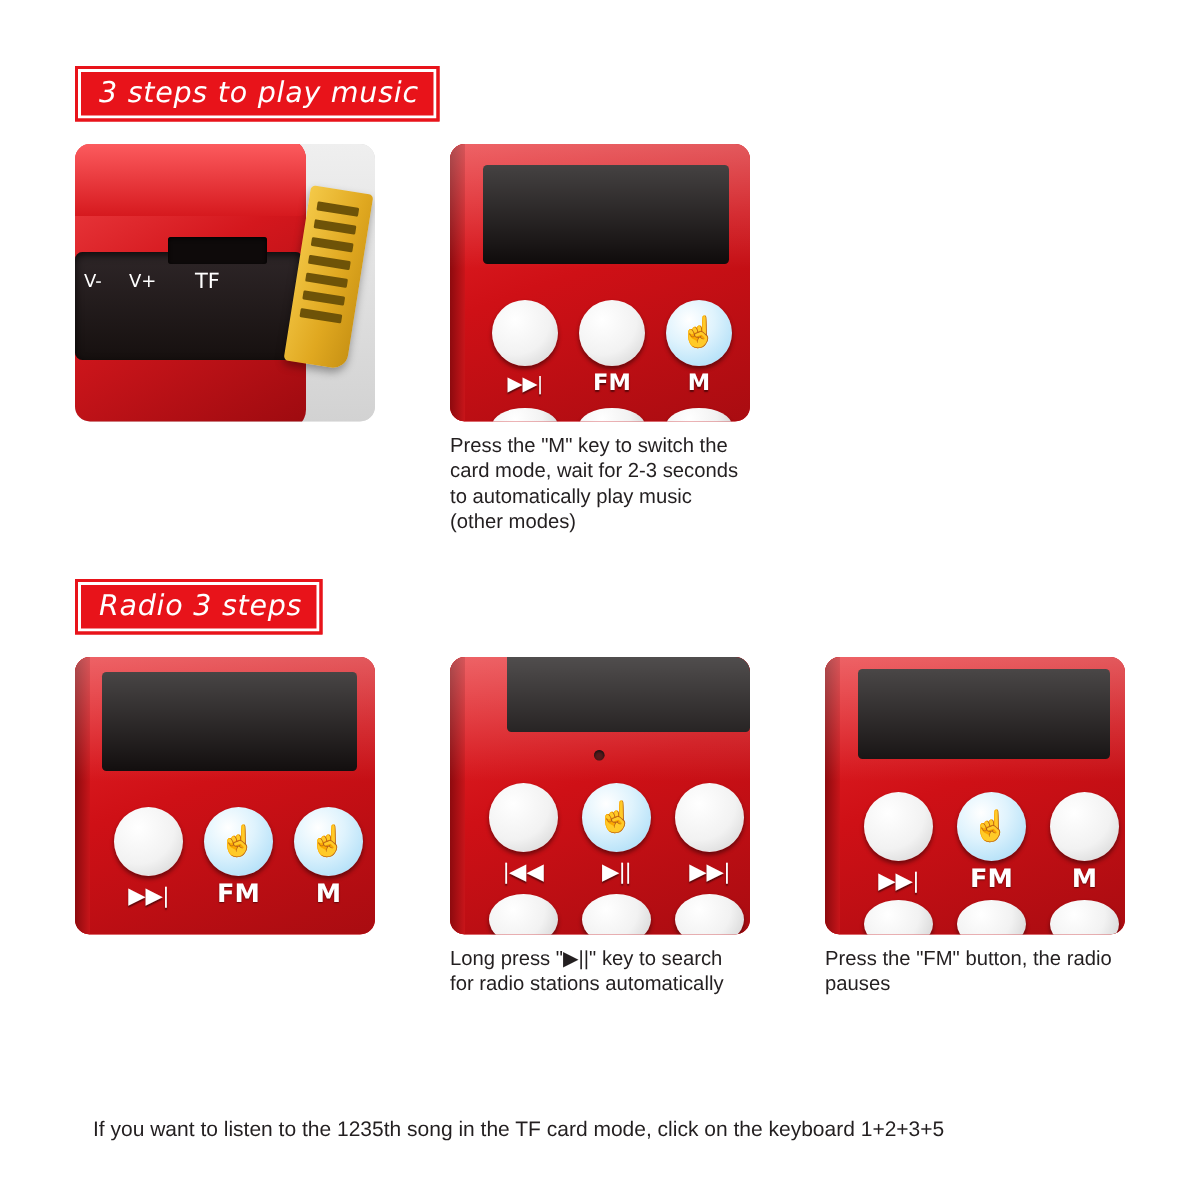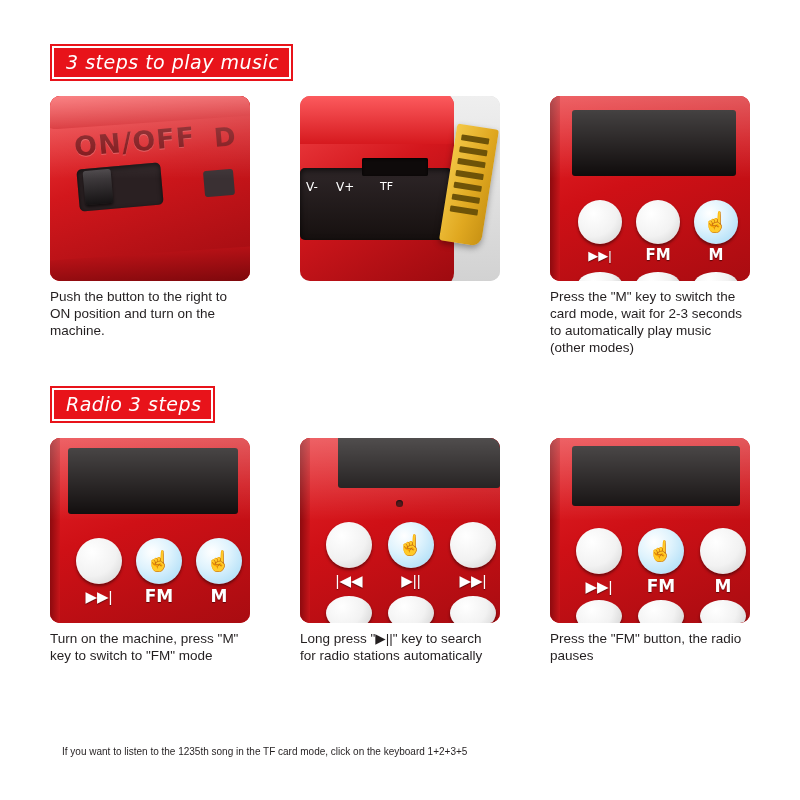--- a/index.html
+++ b/index.html
@@ -212,21 +212,21 @@
     left: 62px; top: 62px;
     width: 66px; height: 18px;
     background: #0e0a0a;
     border-radius: 2px;
     box-shadow: inset 0 1px 3px #000;
   }
   .p2-tf {
     position: absolute;
     left: 80px; top: 84px;
     color: #ffffff;
-    font-size: 11px;
+    font-size: 14px;
     font-family: "DejaVu Sans", sans-serif;
   }
   .p2-vminus {
     position: absolute;
     left: 6px; top: 84px;
     color: #ffffff;
     font-size: 12px;
     font-family: "DejaVu Sans", sans-serif;
   }
   .p2-vplus {
@@ -273,51 +273,36 @@
     border-radius: 50%;
     background: #4d0c0e;
     box-shadow: inset 0 1px 2px #000;
   }
 
   
   .note {
     position: absolute;
     left: 62px;
     width: 700px;
-    font-size: 10px;
+    font-size: 14px;
     line-height: 20px;
     color: #231f20;
   }
 </style>
 </head>
 <body>
 
 <div class="page">
 
   <div class="banner-wrap" style="left:50px; top:44px;">
     <div class="banner">3 steps to play music</div>
   </div>
 
   <div class="row" style="top:96px;">
 
-    <div class="card">
-      <div class="photo">
-        <div class="redbody"></div>
-        <div class="p1-body"></div>
-        <div class="p1-top"></div>
-        <div class="p1-onoff">ON/OFF</div>
-        <div class="p1-d">D</div>
-        <div class="p1-slot"></div>
-        <div class="p1-switch"></div>
-        <div class="p1-port"></div>
-        <div class="p1-base"></div>
-        <div class="gloss"></div>
-      </div>
-      <div class="caption">Push the button to the right to ON position and turn on the machine.</div>
-    </div>
 
     <div class="card">
       <div class="photo" style="background:#d8d8d8;">
         <div style="position:absolute;inset:0;background:linear-gradient(180deg,#efefef,#d2d2d2);"></div>
         <div class="p2-body"></div>
         <div class="p2-top"></div>
         <div class="p2-panel"></div>
         <div class="p2-slot"></div>
         <div class="p2-vminus">V-</div>
         <div class="p2-vplus">V+</div>
@@ -372,21 +357,20 @@
           <span class="hand">☝</span>
         </div>
         <div class="btn blue" style="left:146px; top:100px; width:46px; height:46px;">
           <span class="hand">☝</span>
         </div>
         <div class="keyglyph" style="left:26px; top:150px; width:46px; font-size:15px;">▶▶|</div>
         <div class="keylabel" style="left:86px; top:148px; width:46px; font-size:17px;">FM</div>
         <div class="keylabel" style="left:146px; top:148px; width:46px; font-size:17px;">M</div>
         <div class="gloss"></div>
       </div>
-      <div class="caption">Turn on the machine, press "M" key to switch to "FM" mode</div>
     </div>
 
     <div class="card">
       <div class="photo">
         <div class="redbody"></div>
         <div class="side-strip"></div>
         <div class="kp-screen" style="left:38px; top:0px; width:162px; height:50px; border-radius:0 0 3px 3px;"></div>
         <div class="hole" style="left:96px; top:62px;"></div>
         <div class="btn" style="left:26px; top:84px; width:46px; height:46px;"></div>
         <div class="btn blue" style="left:88px; top:84px; width:46px; height:46px;">

